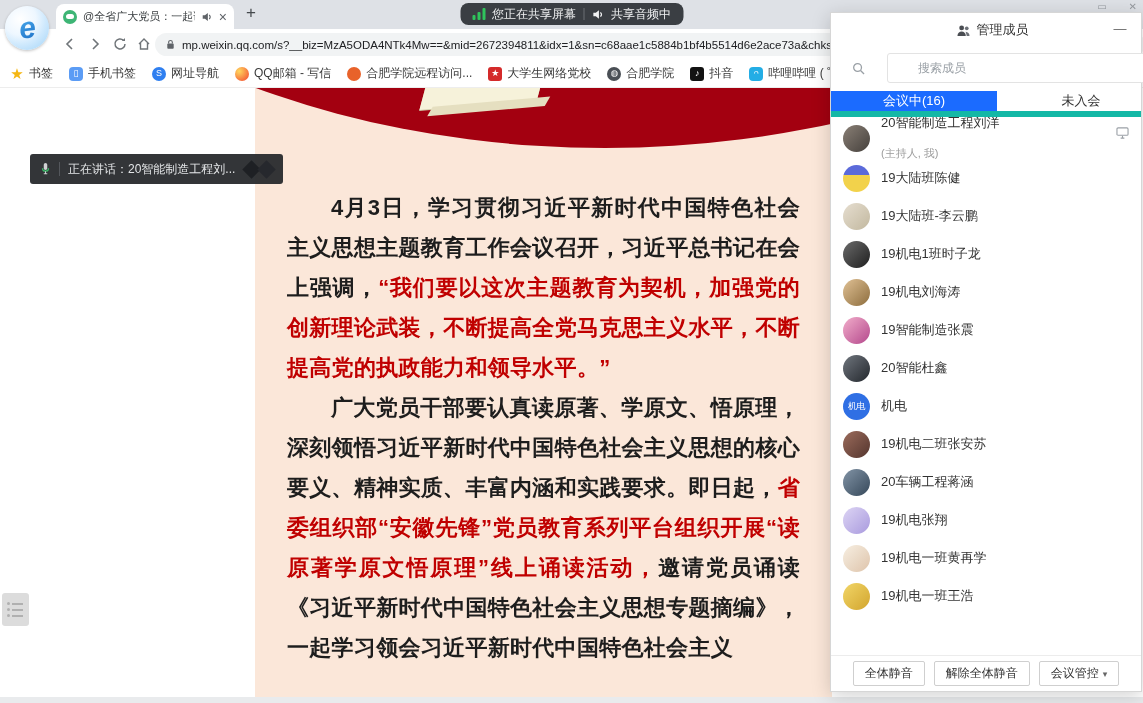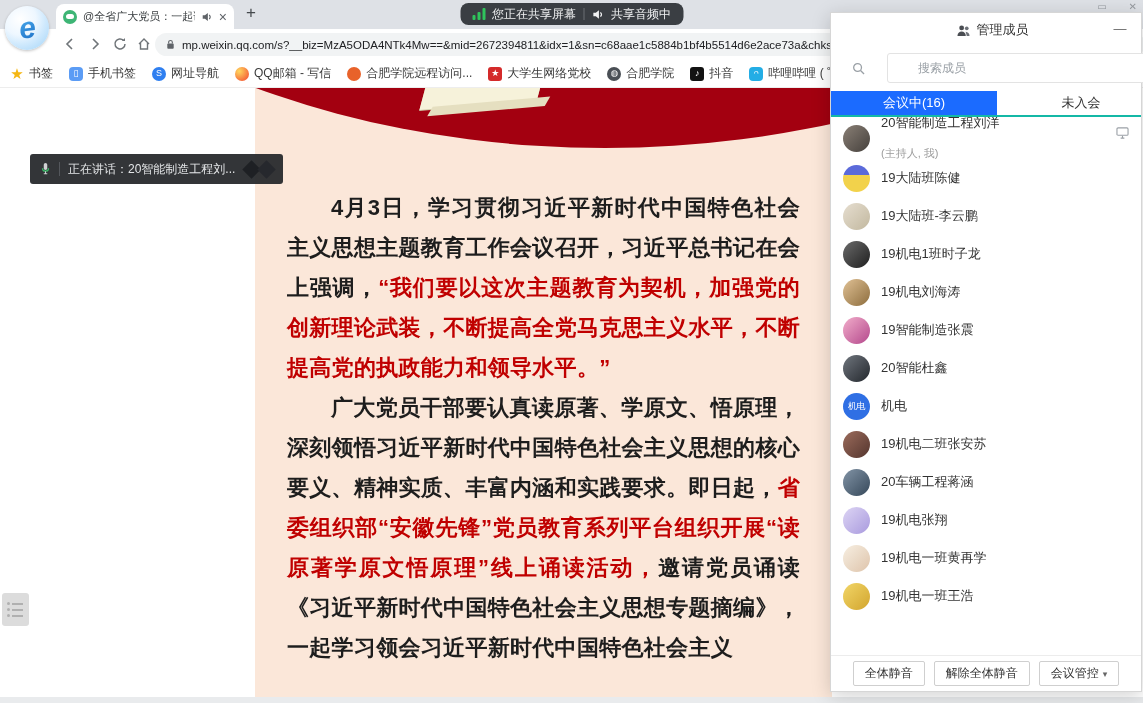--- a/index.html
+++ b/index.html
@@ -84,21 +84,21 @@
            border:1px solid #d6d6d6; box-shadow:0 4px 18px rgba(0,0,0,.18); z-index:50; }
   .panel-header { position:absolute; left:0; top:0; right:0; height:34px; display:flex; align-items:center; justify-content:center;
                   gap:6px; font-size:13px; color:#333;margin-left:12px; }
   .panel-min { position:absolute; right:10px; top:4px; width:22px; height:22px; display:flex; align-items:center; justify-content:center;
                color:#666; font-size:13px; }
   .search-wrap { position:absolute; left:12px; right:12px; top:40px; height:30px; }
   .search-wrap input { width:100%; height:30px; border:1px solid #e3e3e3; border-radius:3px; padding:0 8px 0 30px;
                        font-size:12px; color:#333; outline:none; font-family:Liberation Sans, sans-serif;margin-left:44px; }
   .search-wrap input::placeholder { color:#9aa0a6; }
   .search-ic { position:absolute; left:9px; top:8px; color:#9aa0a6; }
-  .tabs { position:absolute; left:0; right:0; top:78px; height:26px; display:flex; border-bottom:2px solid #14b8a6; }
+  .tabs { position:absolute; left:0; right:0; top:78px; height:26px; display:flex; border-bottom:6px solid #14b8a6; }
   .tab-half { display:flex; align-items:center; justify-content:center; font-size:13px; }
   .tab-active { width:58%; background:#1b6bff; color:#fff; }
   .tab-idle { width:42%; background:#fff; color:#333;margin-left:24px; }
   .member-list { position:absolute; left:0; right:0; top:104px; bottom:36px; overflow:hidden; }
   .m-row { position:relative; height:38px; display:flex; align-items:center; padding-left:12px; }
   .m-row.first { height:42px; }
   .avatar { width:27px; height:27px; border-radius:50%; flex:none; display:flex; align-items:center; justify-content:center;
             color:#fff; font-size:9px; letter-spacing:-.5px; }
   .m-name { margin-left:11px; font-size:13px; color:#333; white-space:nowrap; }
   .names { margin-left:11px; display:flex; flex-direction:column; line-height:1.3; }

